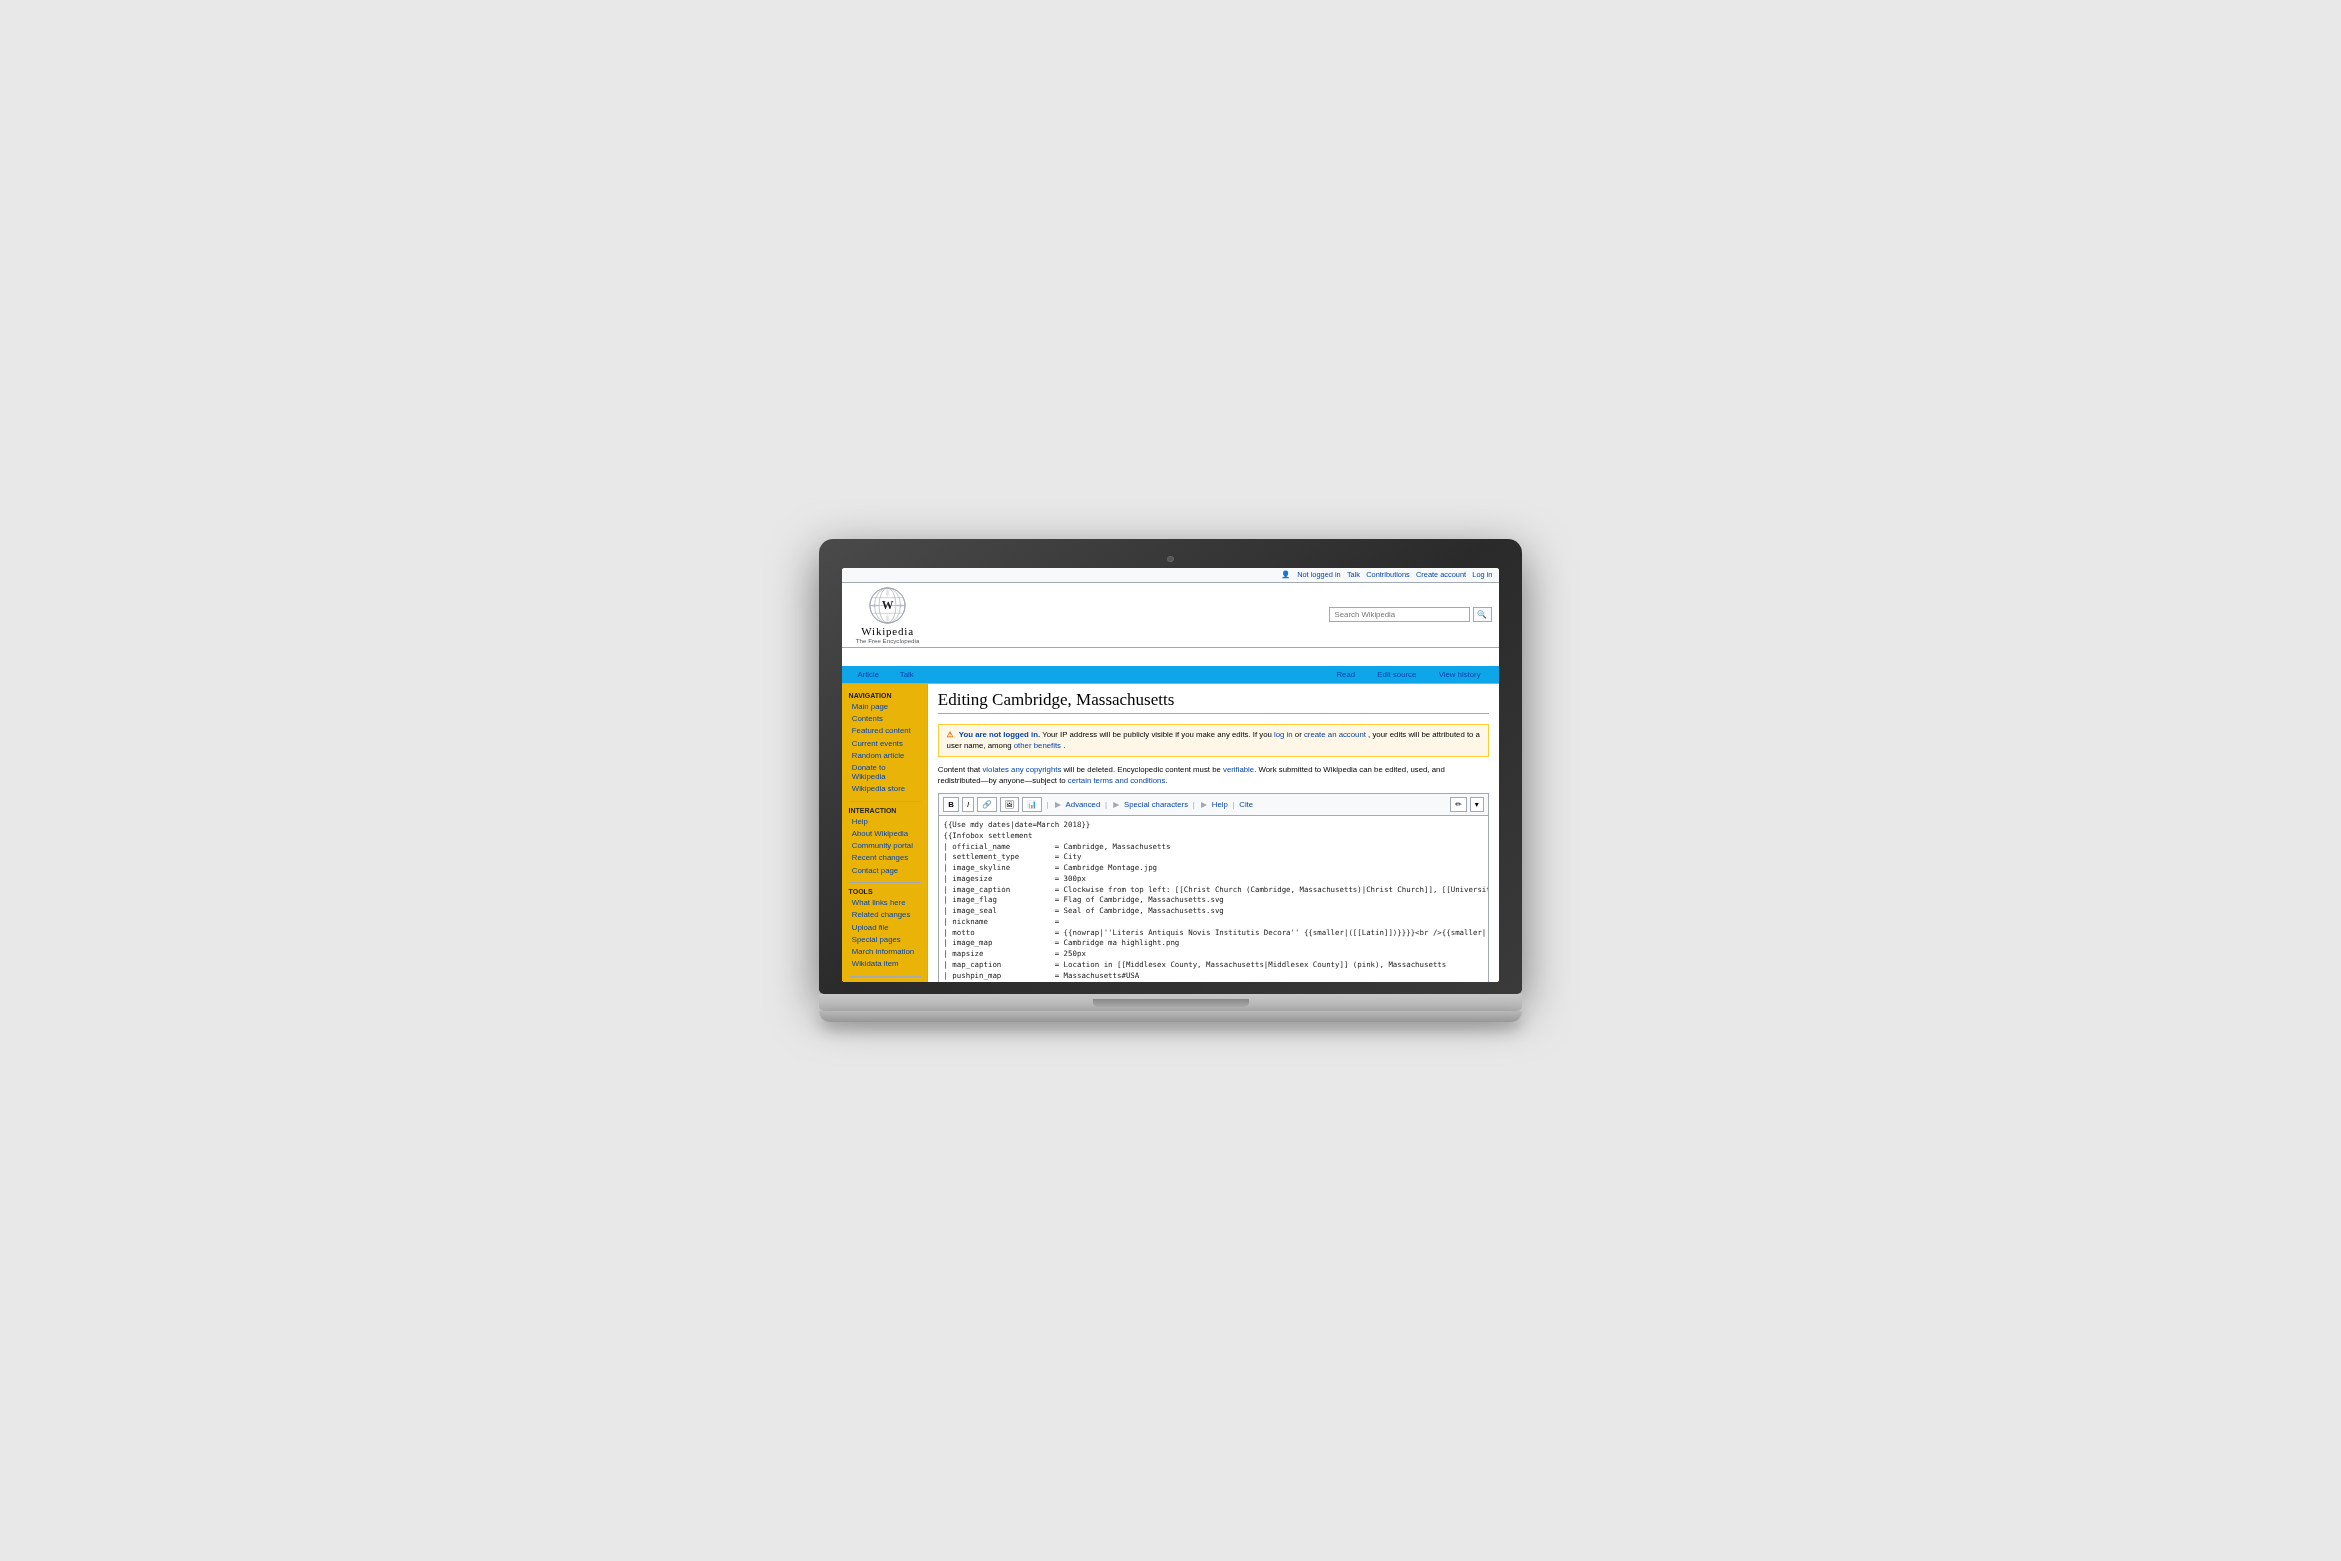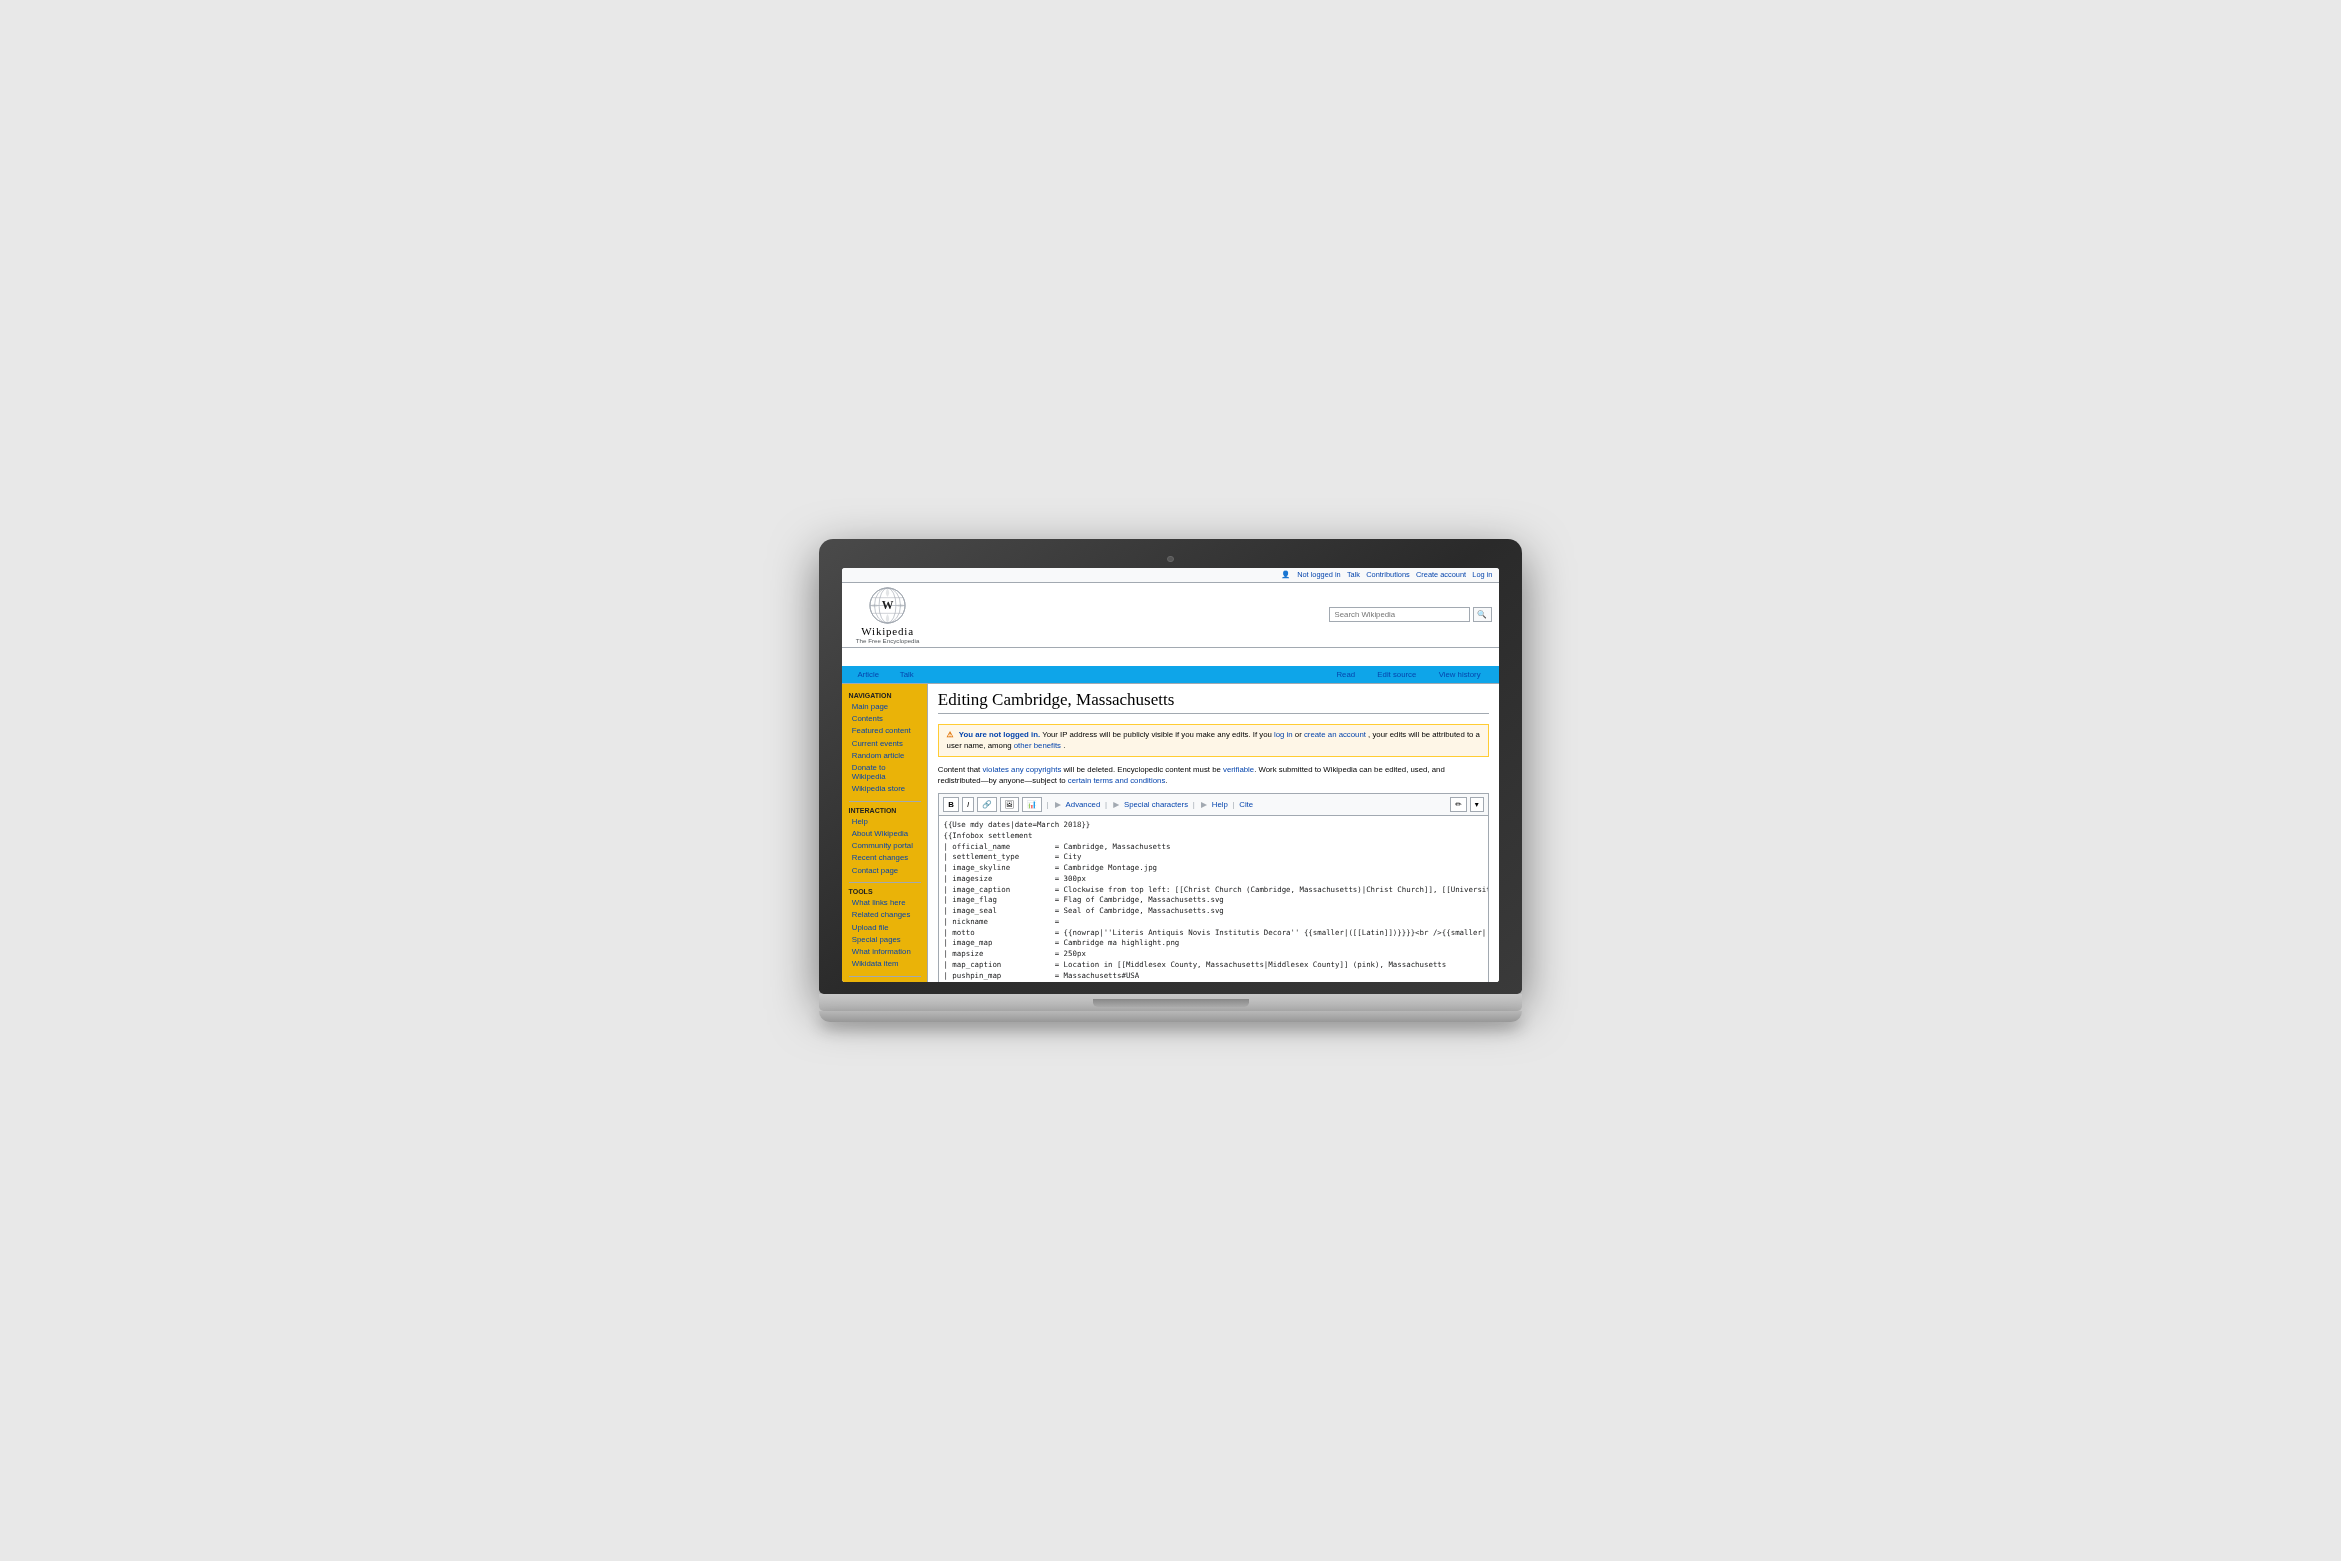--- a/index.html
+++ b/index.html
@@ -410,21 +410,21 @@
               <a class="wiki-sidebar-link">Recent changes</a>
               <a class="wiki-sidebar-link">Contact page</a>
             </div>
             <hr class="wiki-sidebar-sep">
             <div class="wiki-sidebar-section">
               <div class="wiki-sidebar-title">Tools</div>
               <a class="wiki-sidebar-link">What links here</a>
               <a class="wiki-sidebar-link">Related changes</a>
               <a class="wiki-sidebar-link">Upload file</a>
               <a class="wiki-sidebar-link">Special pages</a>
-              <a class="wiki-sidebar-link">What information</a>
+              <a class="wiki-sidebar-link">March information</a>
               <a class="wiki-sidebar-link">Wikidata item</a>
             </div>
             <hr class="wiki-sidebar-sep">
             <div class="wiki-sidebar-lang">
               <span>Languages</span>
               <span>⚙</span>
             </div>
           </div>
 
           <div class="wiki-main">

